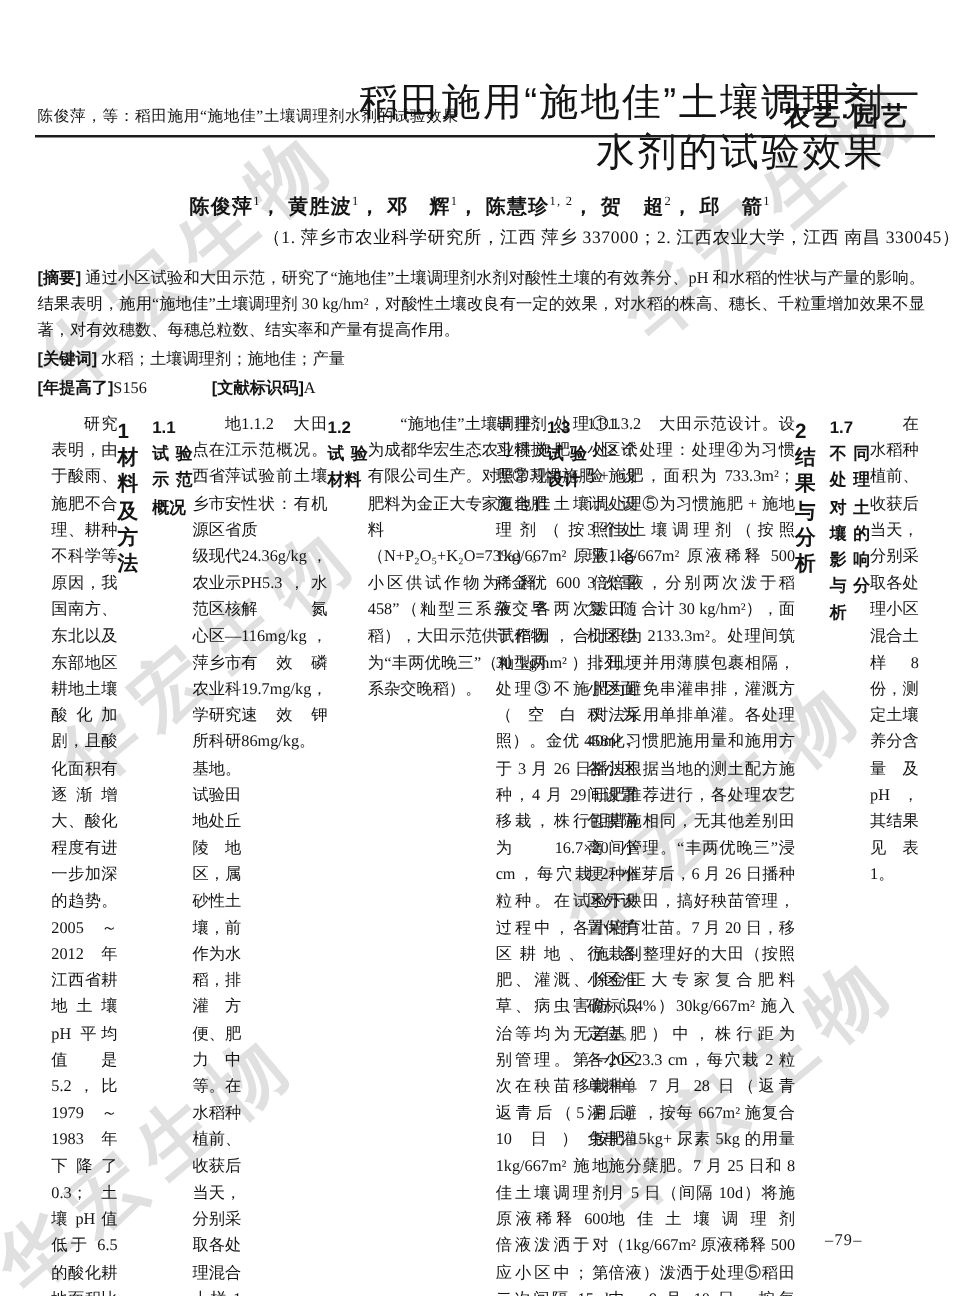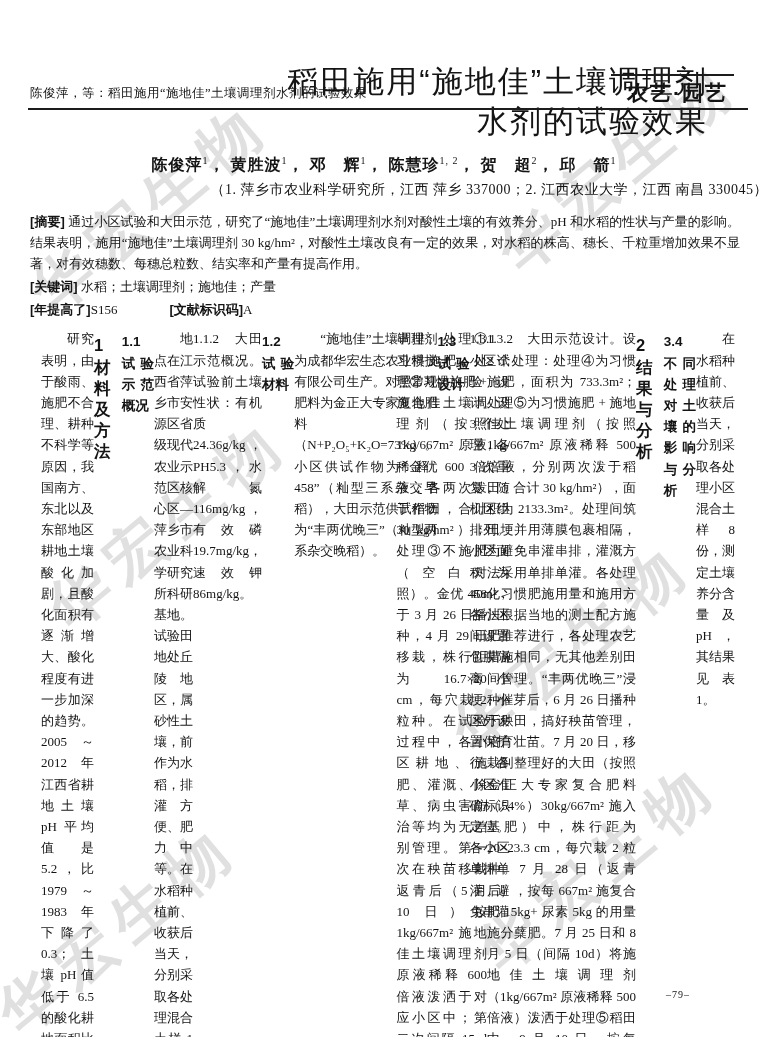--- a/index.html
+++ b/index.html
@@ -32,21 +32,21 @@
   
   .columns{display:flex;gap:17px;padding:8px 33px 0 41px;height:688px;}
   .col{flex:1;min-width:0;font-size:13px;line-height:21.2px;text-align:justify;
        display:flex;flex-direction:row;}
   .col p{margin:0;}
   .col p.ind{text-indent:2em;}
   .h1{font-family:"Liberation Sans",sans-serif;font-weight:bold;font-size:16.5px;
       margin:7px 0 5px;letter-spacing:1px;}
   .h2{font-family:"Liberation Sans",sans-serif;font-weight:bold;font-size:13.5px;
       margin:3px 0 2px;}
-  .pageno{position:absolute;bottom:16px;right:78px;font-size:10px;letter-spacing:1px;margin-top:16px;}
+  .pageno{position:absolute;bottom:16px;right:78px;font-size:13px;letter-spacing:1px;margin-top:16px;}
   sup{font-size:.62em;}
 </style>
 </head>
 <body>
 
 <div class="page">
 
   <div class="wm" style="left:150px;top:208px;">华宏生物</div>
   <div class="wm" style="left:618px;top:168px;">华宏生物</div>
   <div class="wm" style="left:168px;top:525px;">华宏生物</div>
@@ -104,21 +104,21 @@
         <p class="ind">“施地佳”土壤调理剂为成都华宏生态农业科技有限公司生产。对照常规肥料为金正大专家复合肥料（N+P₂O₅+K₂O=73%）。小区供试作物为“金优 458”（籼型三系杂交早稻），大田示范供试作物为“丰两优晚三”（籼型两系杂交晚稻）。</p>
         <div class="h2">1.3　试验设计</div>
         <p>1.3.1　小区试验设计。设 3 个处理，各 3 次重复，随机区组排列。小区面积为 40m²，各小区间设置包膜隔离小埂，小区外设置保护行。各小区准确标识定位。各小区单排单灌，避免串灌</p>
 
       </div>
 
       <div class="col">
         <p>串排。处理①习惯施肥；处理②习惯施肥 + 施地佳土壤调理剂（按照 1kg/667m² 原液稀释 600 倍液，各两次泼于稻田，合计 30 kg/hm²）；处理③不施肥（空白对照）。金优 458 于 3 月 26 日播种，4 月 29 日移栽，株行距为 16.7×20 cm，每穴栽 2 粒种。在试验过程中，各小区耕地、施肥、灌溉、除草、病虫害防治等均为无差别管理。第一次在秧苗移栽返青后（5 月 10 日）按 1kg/667m² 施地佳土壤调理剂原液稀释 600 倍液泼洒于对应小区中；第二次间隔 15 d 后（5 月 24 日），同第一次方法施用。7 月 20 日收获，取样考种，各小区去边际行后单收、单打，晒干计产。</p>
         <p>1.3.2　大田示范设计。设 2 个处理：处理④为习惯施肥，面积为 733.3m²；处理⑤为习惯施肥 + 施地佳土壤调理剂（按照 1kg/667m² 原液稀释 500 倍液，分别两次泼于稻田，合计 30 kg/hm²），面积为 2133.3m²。处理间筑田埂并用薄膜包裹相隔，为避免串灌串排，灌溉方法采用单排单灌。各处理化习惯肥施用量和施用方法根据当地的测土配方施肥推荐进行，各处理农艺措施相同，无其他差别田间管理。“丰两优晚三”浸种催芽后，6 月 26 日播种于秧田，搞好秧苗管理，培育壮苗。7 月 20 日，移栽到整理好的大田（按照金正大专家复合肥料（54%）30kg/667m² 施入基肥）中，株行距为 20×23.3 cm，每穴栽 2 粒种。7 月 28 日（返青后），按每 667m² 施复合肥 15kg+ 尿素 5kg 的用量施分蘖肥。7 月 25 日和 8 月 5 日（间隔 10d）将施地佳土壤调理剂（1kg/667m² 原液稀释 500 倍液）泼洒于处理⑤稻田中。9 月 10 日，按每 667m² 施复合肥 10kg+ 氯化钾 5kg 的用量施壮籽肥。10 月 17 日采用机械化收割，单打单收进行测产，同时取样考察。</p>
         <div class="h1">2　结果与分析</div>
-        <div class="h2">3.4　不同处理对土壤的影响与分析</div>
+        <div class="h2">1.7　不同处理对土壤的影响与分析</div>
         <p class="ind">在水稻种植前、收获后当天，分别采取各处理小区混合土样 8 份，测定土壤养分含量及 pH，其结果见表 1。</p>
       </div>
 
     </div>
 
     <div class="pageno">–79–</div>
 
   </div>
 </div>
 

